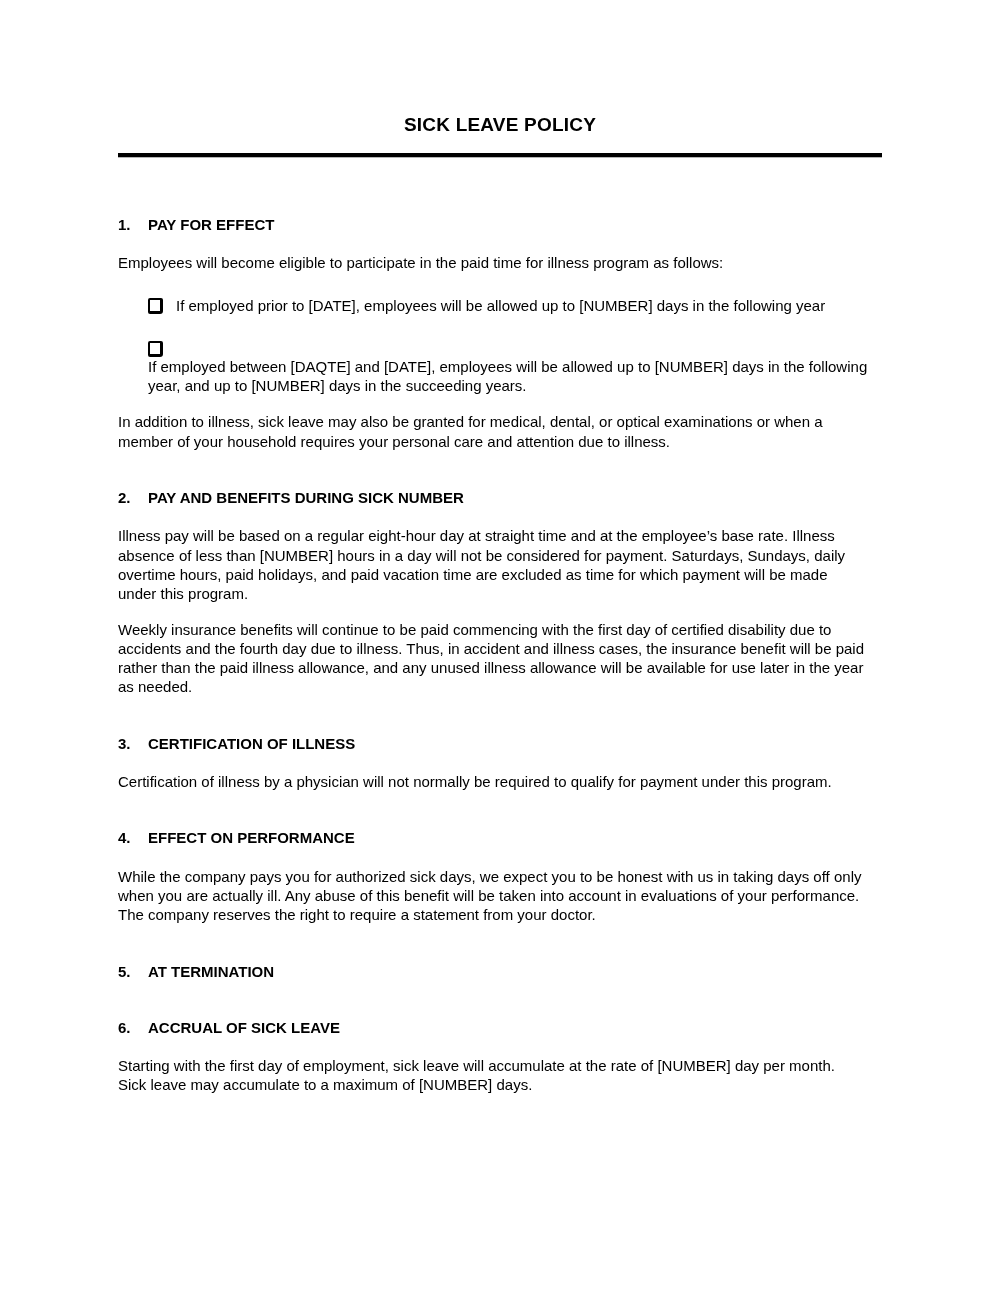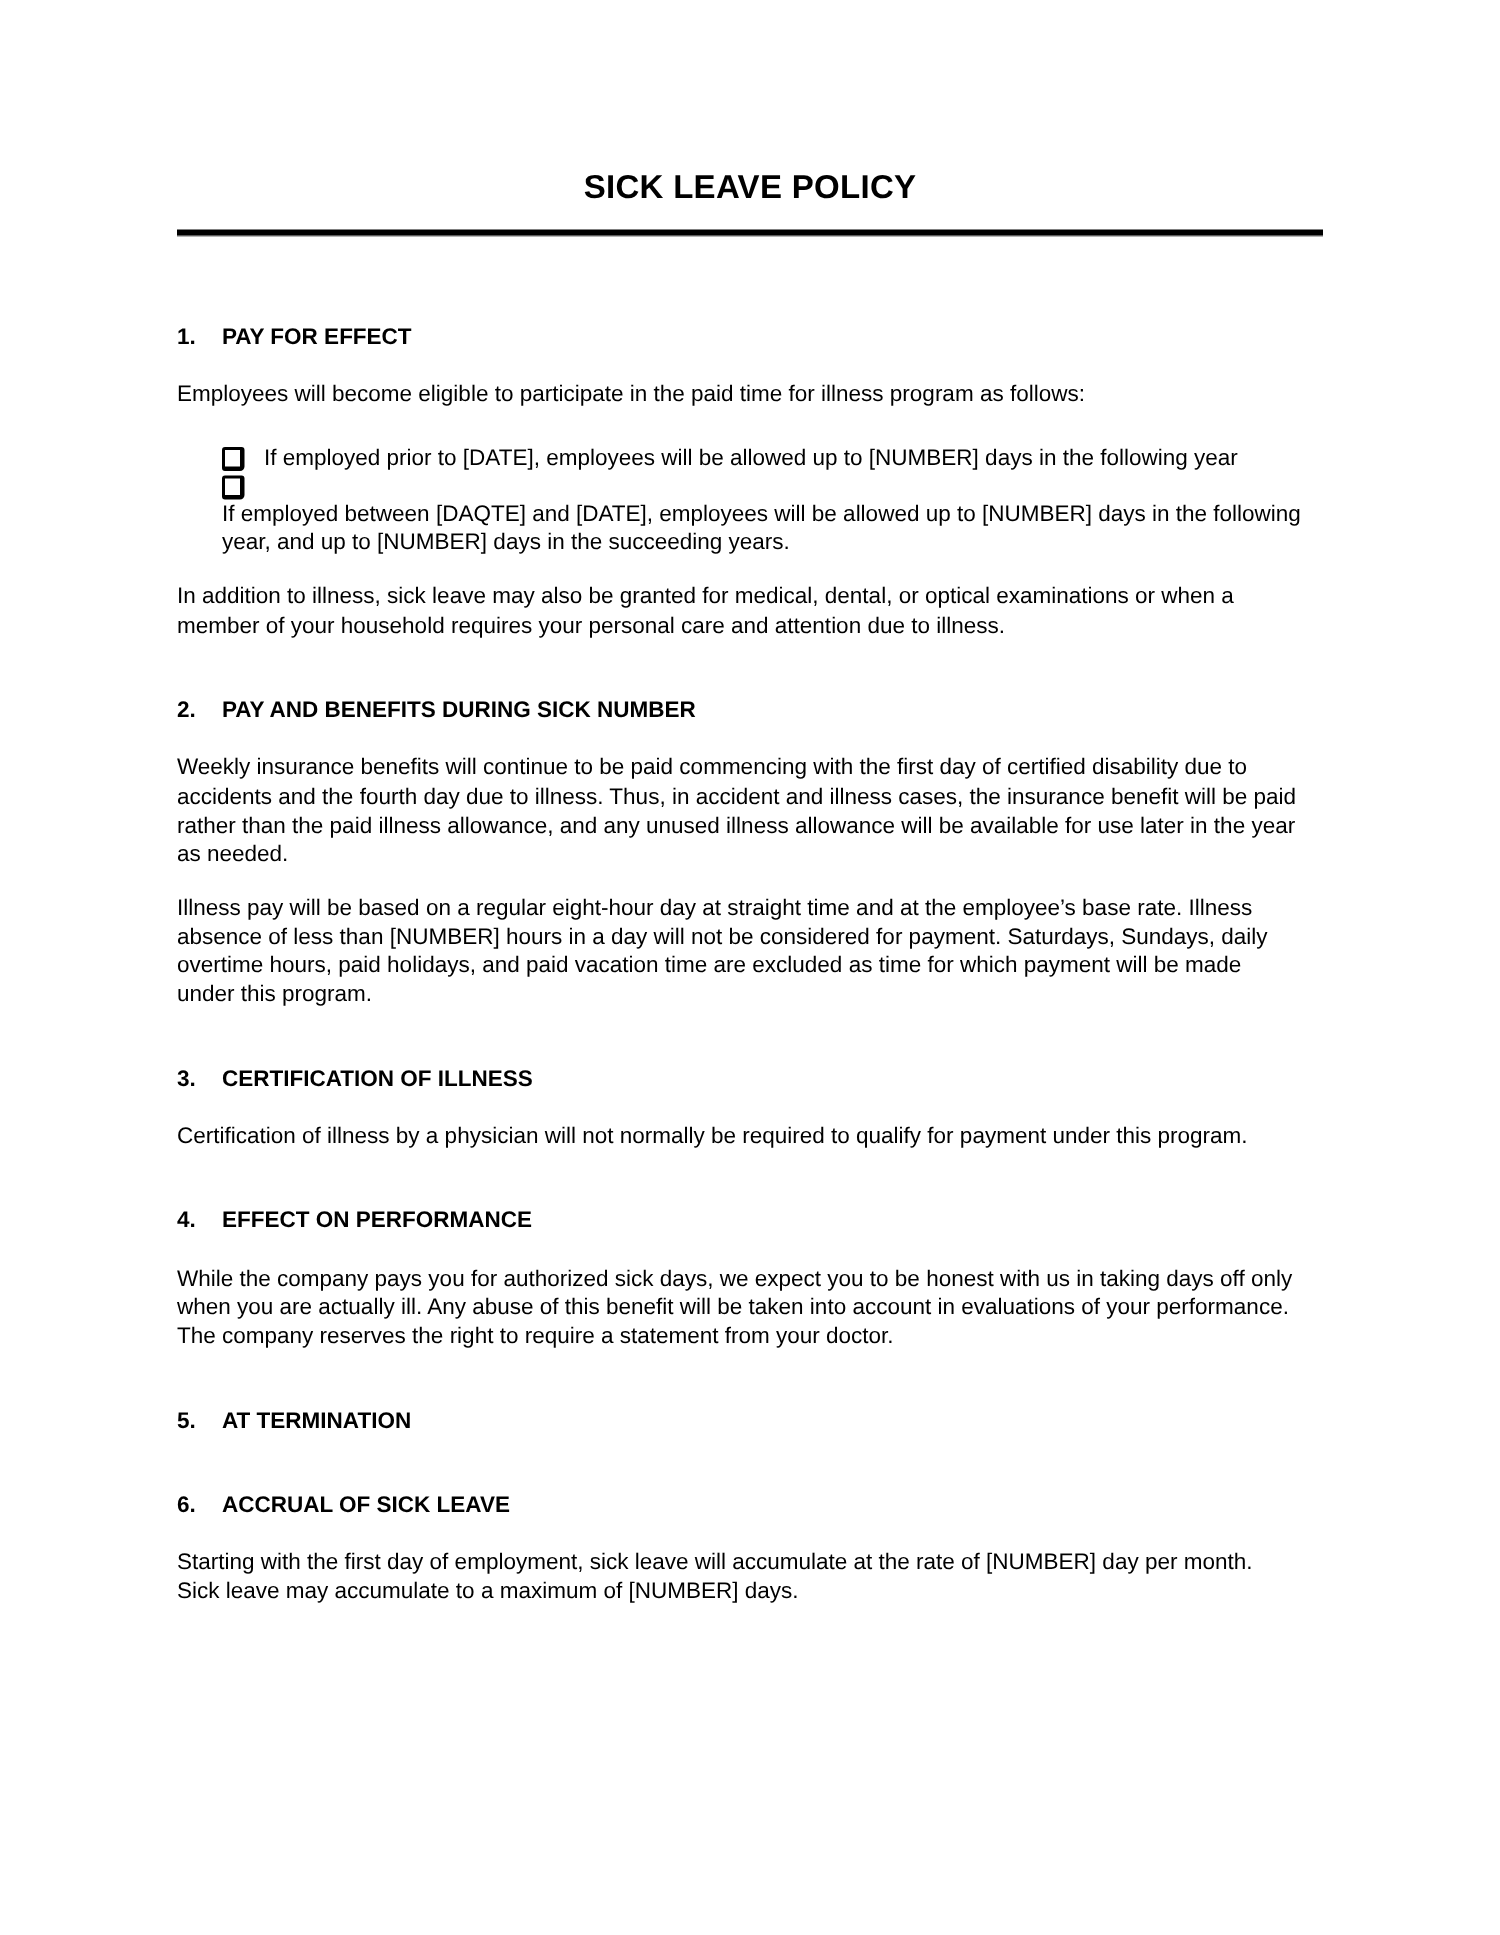--- a/index.html
+++ b/index.html
@@ -16,21 +16,21 @@
     font-family: "Liberation Sans", sans-serif;
     font-size: 15px;
     line-height: 19.3px;
     box-sizing: border-box;
     padding: 0 118px;
     overflow: hidden;
   }
   .doc-title {
     margin: 0;
     padding-top: 110px;
-    font-size: 22px;
+    font-size: 19px;
     line-height: 30px;
     font-weight: bold;
     text-align: center;
     letter-spacing: 0.2px;
   }
   .title-rule {
     height: 4px;
     background: #000000;
     margin-top: 13px;
     border-bottom: 1px solid #b5b5b5;
@@ -55,20 +55,21 @@
   }
   .page p:last-child {
     margin-bottom: 0;
   }
   .bullets {
     margin: 23px 0 17px 30px;
   }
   .bullet {
     display: flex;
     align-items: flex-start;
+    margin-bottom: 24px;
   }
   .bullet:last-child {
     margin-bottom: 0;
     flex-direction: column;
   }
   .checkbox-glyph {
     display: inline-block;
     width: 10px;
     height: 11px;
     background: #ffffff;
@@ -108,22 +109,22 @@
       </div>
     </div>
     <p>In addition to illness, sick leave may also be granted for medical, dental, or optical examinations or when a member of your household requires your personal care and attention due to illness.</p>
   </div>
 
   <div class="section">
     <div class="section-heading">
       <span class="section-number">2.</span>
       <span>PAY AND BENEFITS DURING SICK NUMBER</span>
     </div>
+    <p>Illness pay will be based on a regular eight-hour day at straight time and at the employee’s base rate. Illness absence of less than [NUMBER] hours in a day will not be considered for payment. Saturdays, Sundays, daily overtime hours, paid holidays, and paid vacation time are excluded as time for which payment will be made under this program.</p>
     <p>Weekly insurance benefits will continue to be paid commencing with the first day of certified disability due to accidents and the fourth day due to illness. Thus, in accident and illness cases, the insurance benefit will be paid rather than the paid illness allowance, and any unused illness allowance will be available for use later in the year as needed.</p>
-    <p>Illness pay will be based on a regular eight-hour day at straight time and at the employee’s base rate. Illness absence of less than [NUMBER] hours in a day will not be considered for payment. Saturdays, Sundays, daily overtime hours, paid holidays, and paid vacation time are excluded as time for which payment will be made under this program.</p>
   </div>
 
   <div class="section">
     <div class="section-heading">
       <span class="section-number">3.</span>
       <span>CERTIFICATION OF ILLNESS</span>
     </div>
     <p>Certification of illness by a physician will not normally be required to qualify for payment under this program.</p>
   </div>
 

